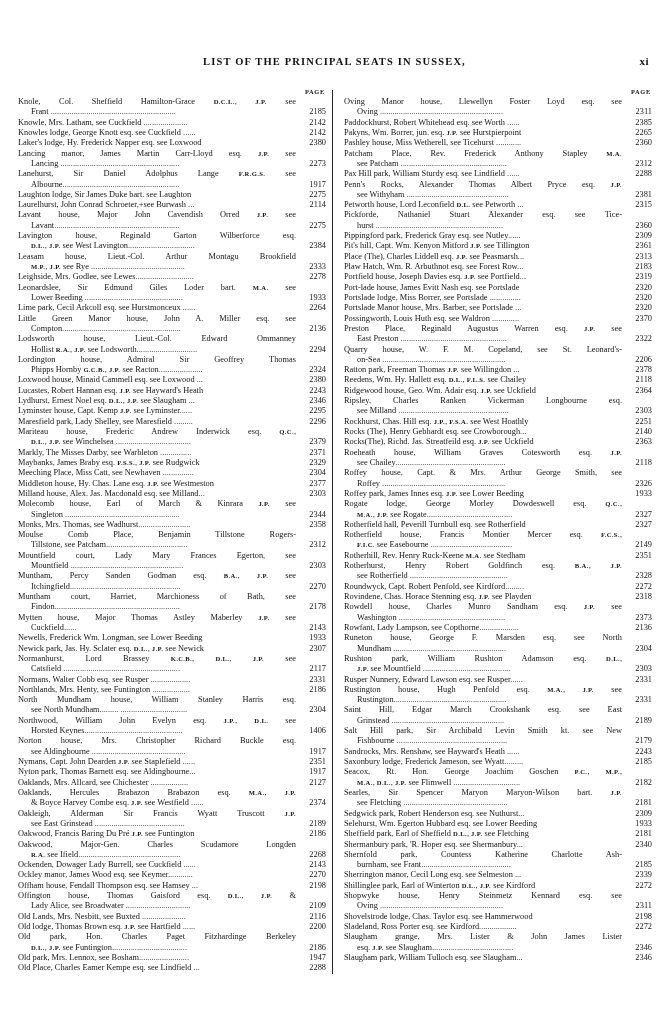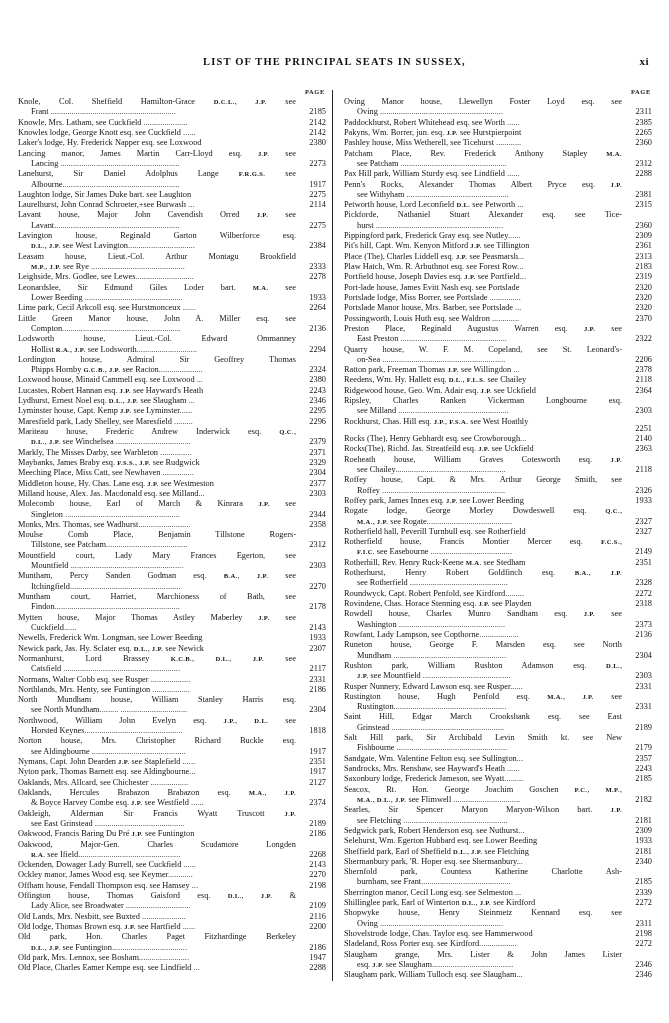--- a/index.html
+++ b/index.html
@@ -493,21 +493,21 @@
                 <span style="display: block;">2304</span>
               </td>
             </tr>
             <tr class="pg-row">
               <td class="entry-text">
                 <span class="e-just">Northwood, William John Evelyn esq. <span class="sc">J.P.</span>, <span class="sc">D.L.</span> see</span>
                 <span class="e-ind">Horsted Keynes...............................................</span>
               </td>
               <td class="entry-page">
                 <span style="display: block;">&nbsp;</span>
-                <span style="display: block;">1818</span>
+                <span style="display: block;">1406</span>
               </td>
             </tr>
             <tr class="pg-row">
               <td class="entry-text">
                 <span class="e-just">Norton house, Mrs. Christopher Richard Buckle esq.</span>
                 <span class="e-ind">see Aldingbourne .............................................</span>
               </td>
               <td class="entry-page">
                 <span style="display: block;">&nbsp;</span>
                 <span style="display: block;">1917</span>
@@ -865,21 +865,21 @@
               <td class="entry-page">
                 <span style="display: block;">&nbsp;</span>
                 <span style="display: block;">2303</span>
               </td>
             </tr>
             <tr class="pg-row">
               <td class="entry-text">
                 <span class="e-line">Rockhurst, Chas. Hill esq. <span class="sc">J.P.</span>, <span class="sc">F.S.A.</span> see West Hoathly</span>
               </td>
               <td class="entry-page">
-                <span style="display: block; margin-top: 7px;">2251</span>
+                <span style="display: block;">2251</span>
               </td>
             </tr>
             <tr class="pg-row">
               <td class="entry-text">
                 <span class="e-line">Rocks (The), Henry Gebhardt esq. see Crowborough...</span>
               </td>
               <td class="entry-page">
                 <span style="display: block;">2140</span>
               </td>
             </tr>
@@ -1048,28 +1048,20 @@
               </td>
             </tr>
             <tr class="pg-row">
               <td class="entry-text">
                 <span class="e-just">Salt Hill park, Sir Archibald Levin Smith kt. see New</span>
                 <span class="e-ind">Fishbourne .....................................................</span>
               </td>
               <td class="entry-page">
                 <span style="display: block;">&nbsp;</span>
                 <span style="display: block;">2179</span>
-              </td>
-            </tr>
-            <tr class="pg-row">
-              <td class="entry-text">
-                <span class="e-line">Sandgate, Wm. Valentine Felton esq. see Sullington...</span>
-              </td>
-              <td class="entry-page">
-                <span style="display: block;">2357</span>
               </td>
             </tr>
             <tr class="pg-row">
               <td class="entry-text">
                 <span class="e-line">Sandrocks, Mrs. Renshaw, see Hayward's Heath ......</span>
               </td>
               <td class="entry-page">
                 <span style="display: block;">2243</span>
               </td>
             </tr>

